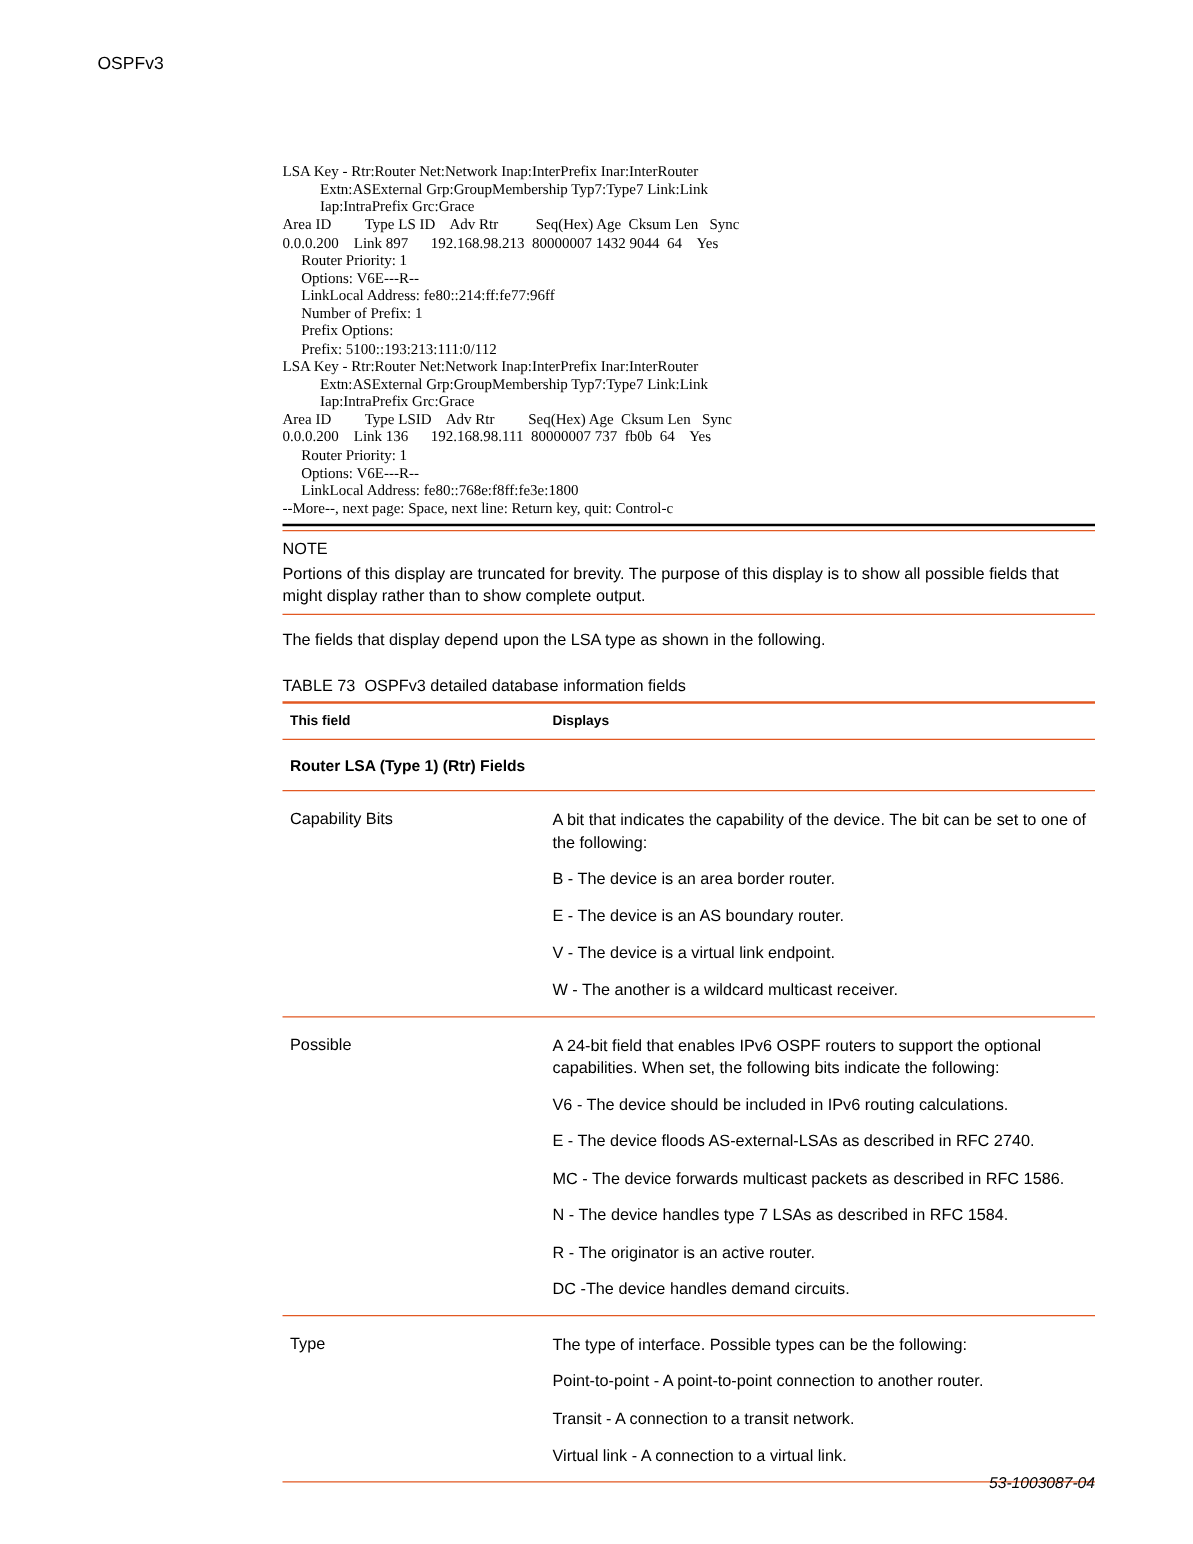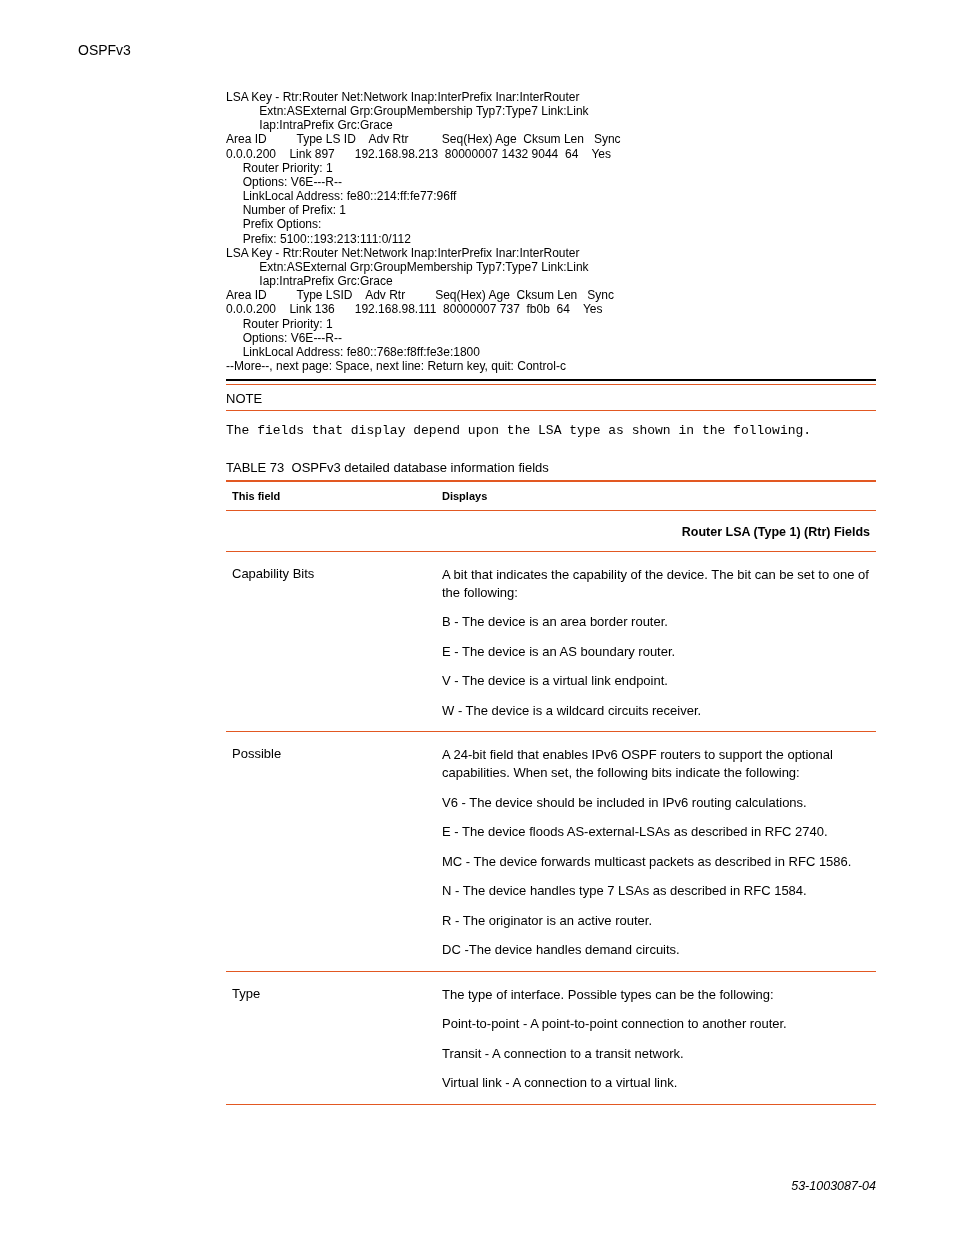--- a/index.html
+++ b/index.html
@@ -8,28 +8,28 @@
       font-size: 13px;
       color: #000;
       background: #fff;
       width: 954px;
       height: 1235px;
       position: relative;
       padding: 42px 78px 0 78px;
     }
     .page-header {
       font-size: 14px;
-      margin-bottom: 32px;
+      margin-bottom: 72px;
     }
     .content {
       margin-left: 148px;
       width: 650px;
     }
     .code-block {
-      font-family: Liberation Sans, sans-serif;
+      font-family: Liberation Serif, serif;
       font-size: 12px;
       white-space: pre;
       line-height: 1.18;
       margin-bottom: 0;
     }
     .hr-thick { border: none; border-top: 2px solid #000; margin-bottom: 3px; margin-top: 6px;}
     .hr-med { border: none; border-top: 1.4px solid #e25822; margin-bottom: 6px; }
     .hr-thin { border: none; border-top: 1px solid #e25822; }
     .note-heading {
       font-weight: normal;
@@ -37,21 +37,20 @@
       margin-bottom: 4px;
     }
     .note-body {
       font-size: 13px;
       line-height: 1.35;
       margin-bottom: 6px;
     }
     .para {
       font-size: 13px;
       margin: 12px 0 22px 0;
-      font-family: Liberation Mono, monospace;
     }
     .table-caption {
       font-size: 13px;
       margin-bottom: 5px;
     }
     .table-caption b { font-weight: normal; }
     table.info {
       width: 100%;
       border-collapse: collapse;
       font-size: 13px;
@@ -66,21 +65,20 @@
     }
     table.info thead th:first-child { width: 210px; }
     table.info tbody td {
       padding: 14px 6px 12px 6px;
       border-bottom: 1px solid #e25822;
       vertical-align: top;
     }
     .section-row td {
       font-weight: bold;
       font-size: 12.5px;
-      text-align: right;
     }
     .multi-para div { margin-bottom: 12px; line-height: 1.35; }
     .multi-para div:last-child { margin-bottom: 0; }
     .footer {
       position: absolute;
       bottom: 42px;
       left: 78px;
       right: 78px;
       font-style: italic;
       font-size: 12.5px;
@@ -115,20 +113,21 @@
 Area ID         Type LSID    Adv Rtr         Seq(Hex) Age  Cksum Len   Sync
 0.0.0.200    Link 136      192.168.98.111  80000007 737  fb0b  64    Yes 
      Router Priority: 1
      Options: V6E---R--
      LinkLocal Address: fe80::768e:f8ff:fe3e:1800
 --More--, next page: Space, next line: Return key, quit: Control-c</div>
 
   <hr class="hr-thick">
   <hr class="hr-med">
   <div class="note-heading">NOTE</div>
+  <div class="note-body">Portions of this display are truncated for brevity. The purpose of this display is to show all possible fields that might display rather than to show complete output.</div>
   <hr class="hr-thin">
 
   <div class="para">The fields that display depend upon the LSA type as shown in the following.</div>
 
   <div class="table-caption">
     <b>TABLE 73</b>&nbsp;&nbsp;<span>OSPFv3 detailed database information fields</span>
   </div>
 
   <table class="info">
     <thead>
@@ -142,21 +141,21 @@
         <td colspan="2">Router LSA (Type 1) (Rtr) Fields</td>
       </tr>
       <tr>
         <td>Capability Bits</td>
         <td>
           <div class="multi-para">
             <div>A bit that indicates the capability of the device. The bit can be set to one of the following:</div>
             <div>B - The device is an area border router.</div>
             <div>E - The device is an AS boundary router.</div>
             <div>V - The device is a virtual link endpoint.</div>
-            <div>W - The device is a wildcard circuits receiver.</div>
+            <div>W - The another is a wildcard multicast receiver.</div>
           </div>
         </td>
       </tr>
       <tr>
         <td>Possible</td>
         <td>
           <div class="multi-para">
             <div>A 24-bit field that enables IPv6 OSPF routers to support the optional capabilities. When set, the following bits indicate the following:</div>
             <div>V6 - The device should be included in IPv6 routing calculations.</div>
             <div>E - The device floods AS-external-LSAs as described in RFC 2740.</div>

